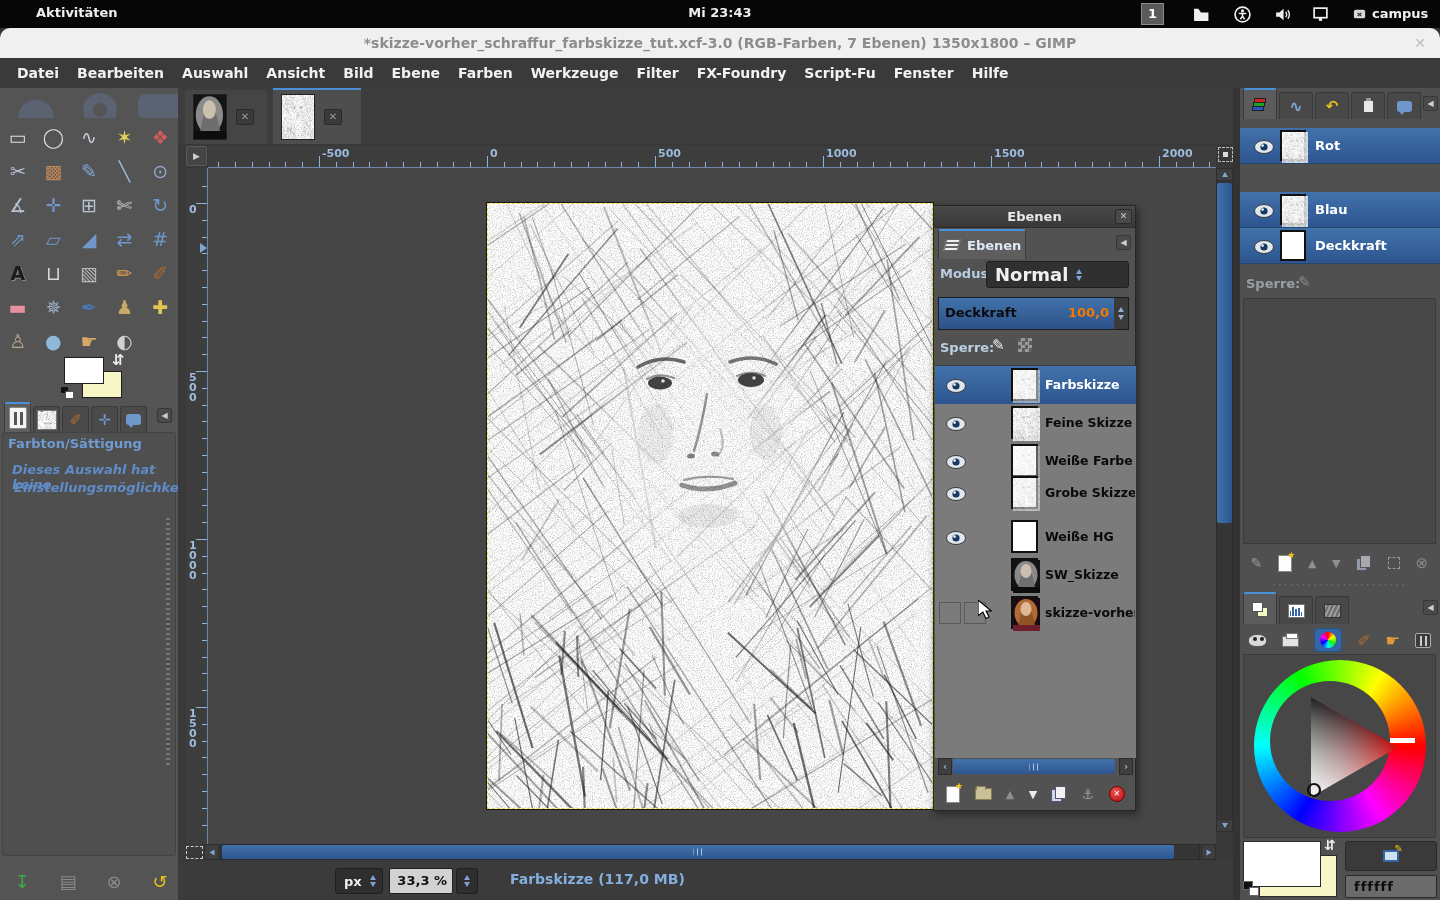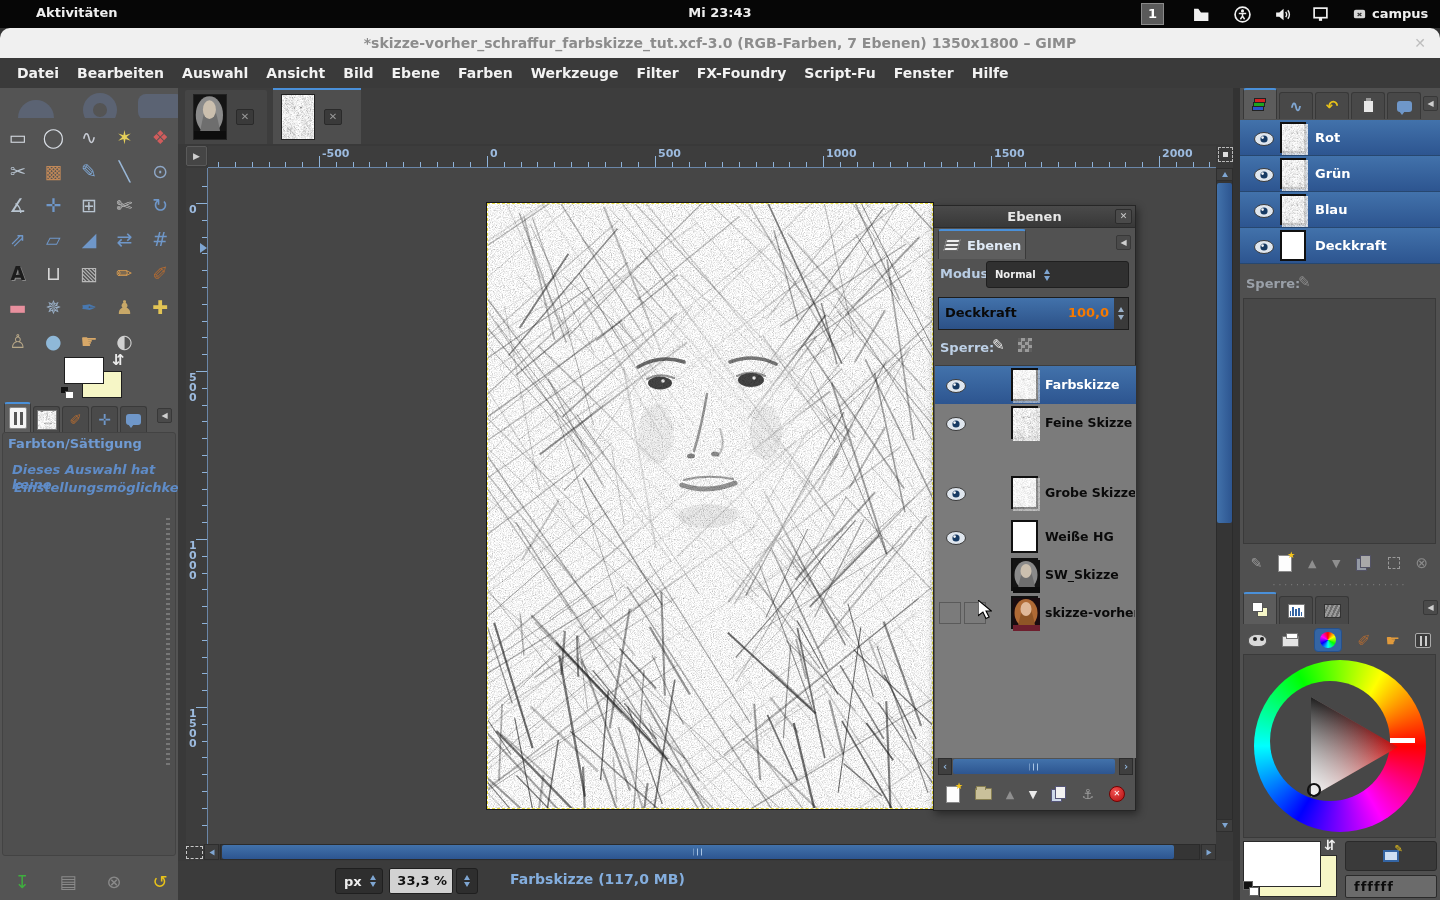--- a/index.html
+++ b/index.html
@@ -101,21 +101,21 @@
   #ld-close{right:3px;top:3px;width:17px;height:15px;background:#4a4a4a;border:1px solid #2c2c2c;border-radius:2px;
     color:#ccc;font-size:9px;text-align:center;line-height:13px;font-weight:bold;}
   #ld-tab{left:4px;top:23px;width:88px;height:30px;background:#5e5e5e;border:1px solid #3a3a3a;border-bottom:none;
     border-top:2px solid #4a90d9;border-radius:3px 3px 0 0;display:flex;align-items:center;gap:5px;padding-left:5px;}
   #ld-tab-label{color:#dfe9f5;font-size:13px;font-weight:bold;}
   .layers-ico{position:relative;width:18px;height:13px;}
   .layers-ico i{position:absolute;width:14px;height:4px;background:#f0f0f0;border:1px solid #666;transform:skewX(-28deg);}
   #ld-mode-label{left:6px;top:60px;color:#b9cde4;font-size:13px;font-weight:bold;}
   #ld-mode{left:52px;top:55px;width:143px;height:27px;background:#303030;border:1px solid #1f1f1f;border-radius:3px;
     display:flex;align-items:center;}
-  #ld-mode span{color:#f0f0f0;font-size:10px;font-weight:bold;margin-left:8px;}
+  #ld-mode span{color:#f0f0f0;font-size:18px;font-weight:bold;margin-left:8px;}
   #ld-opacity{left:4px;top:91px;width:191px;height:33px;background:#1d1d1d;padding:1px;display:flex;}
   #ld-op-fill{position:relative;flex:1;background:linear-gradient(#4272ab,#2c5187);}
   #ld-op-label{position:absolute;left:6px;top:7px;color:#0a0a0a;font-size:13px;font-weight:bold;}
   #ld-op-value{position:absolute;right:5px;top:7px;color:#f57900;font-size:13px;font-weight:bold;}
   #ld-op-spin{width:14px;background:#3a3a3a;display:flex;flex-direction:column;align-items:center;justify-content:center;gap:3px;}
   #ld-lock-label{left:6px;top:134px;color:#bdd0e6;font-size:13px;font-weight:bold;}
   #ld-lock-brush{left:58px;top:130px;font-size:15px;color:#e8e8e8;}
   #ld-lock-alpha{left:84px;top:132px;width:14px;height:14px;
     background:repeating-conic-gradient(#9a9a9a 0 25%,#5f5f5f 0 50%) 0 0/7px 7px;}
   #ld-list{left:1px;top:159px;width:201px;height:393px;background:#7b7b7b;border-top:1px solid #3d3d3d;overflow:hidden;}
@@ -1038,20 +1038,29 @@
         </div>
         <div class="layer-row sel" style="top: 0px;">
           <span class="eyewrap"><svg width="20" height="14" viewBox="0 0 20 14" preserveAspectRatio="none">
               <use href="#ic-eye"></use>
             </svg></span>
           <span class="thumb checker"><svg width="27" height="33" viewBox="0 0 444 604" preserveAspectRatio="none" opacity="0.55">
               <use href="#sk-art"></use>
             </svg></span>
           <span class="lname">Farbskizze</span>
         </div>
+        <div class="layer-row" style="top: 76px;">
+          <span class="eyewrap"><svg width="20" height="14" viewBox="0 0 20 14" preserveAspectRatio="none">
+              <use href="#ic-eye"></use>
+            </svg></span>
+          <span class="thumb"><svg width="27" height="33" viewBox="0 0 444 604" preserveAspectRatio="none" opacity="0.35">
+              <use href="#sk-art"></use>
+            </svg></span>
+          <span class="lname">Weiße Farbe</span>
+        </div>
         <div class="layer-row" style="top: 108px;">
           <span class="eyewrap"><svg width="20" height="14" viewBox="0 0 20 14" preserveAspectRatio="none">
               <use href="#ic-eye"></use>
             </svg></span>
           <span class="thumb checker"><svg width="27" height="33" viewBox="0 0 444 604" preserveAspectRatio="none" opacity="0.55">
               <use href="#sk-art"></use>
             </svg></span>
           <span class="lname">Grobe Skizze</span>
         </div>
         <div class="layer-row" style="top: 152px;">
@@ -1118,37 +1127,28 @@
     </div>
     <div class="rd-tab" style="left:111px;top:4px;height:27px">
       <span class="clipboard-ico"></span>
     </div>
     <div class="rd-tab" style="left:147px;top:4px;height:27px">
       <span class="chat-ico"></span>
     </div>
     <div class="collapse-btn" style="left:183px;top:8px">◀</div>
 
     <div id="rd-chanlist" class="abs" style="left:0;top:32px;width:200px;height:144px">
-        <div class="chan-row" style="top: 0px;">
+        <div class="chan-row" style="top: 8px;">
           <span class="eyewrap"><svg width="20" height="14" viewBox="0 0 20 14" preserveAspectRatio="none">
               <use href="#ic-eye"></use>
             </svg></span>
           <span class="thumb"><svg width="26" height="31" viewBox="0 0 444 604" preserveAspectRatio="none" opacity="0.85">
               <use href="#sk-art"></use>
             </svg></span>
           <span class="cname">Rot</span>
-        </div>
-        <div class="chan-row" style="top: 36px;">
-          <span class="eyewrap"><svg width="20" height="14" viewBox="0 0 20 14" preserveAspectRatio="none">
-              <use href="#ic-eye"></use>
-            </svg></span>
-          <span class="thumb"><svg width="26" height="31" viewBox="0 0 444 604" preserveAspectRatio="none" opacity="0.85">
-              <use href="#sk-art"></use>
-            </svg></span>
-          <span class="cname">Grün</span>
         </div>
         <div class="chan-row" style="top: 72px;">
           <span class="eyewrap"><svg width="20" height="14" viewBox="0 0 20 14" preserveAspectRatio="none">
               <use href="#ic-eye"></use>
             </svg></span>
           <span class="thumb"><svg width="26" height="31" viewBox="0 0 444 604" preserveAspectRatio="none" opacity="0.85">
               <use href="#sk-art"></use>
             </svg></span>
           <span class="cname">Blau</span>
         </div>

